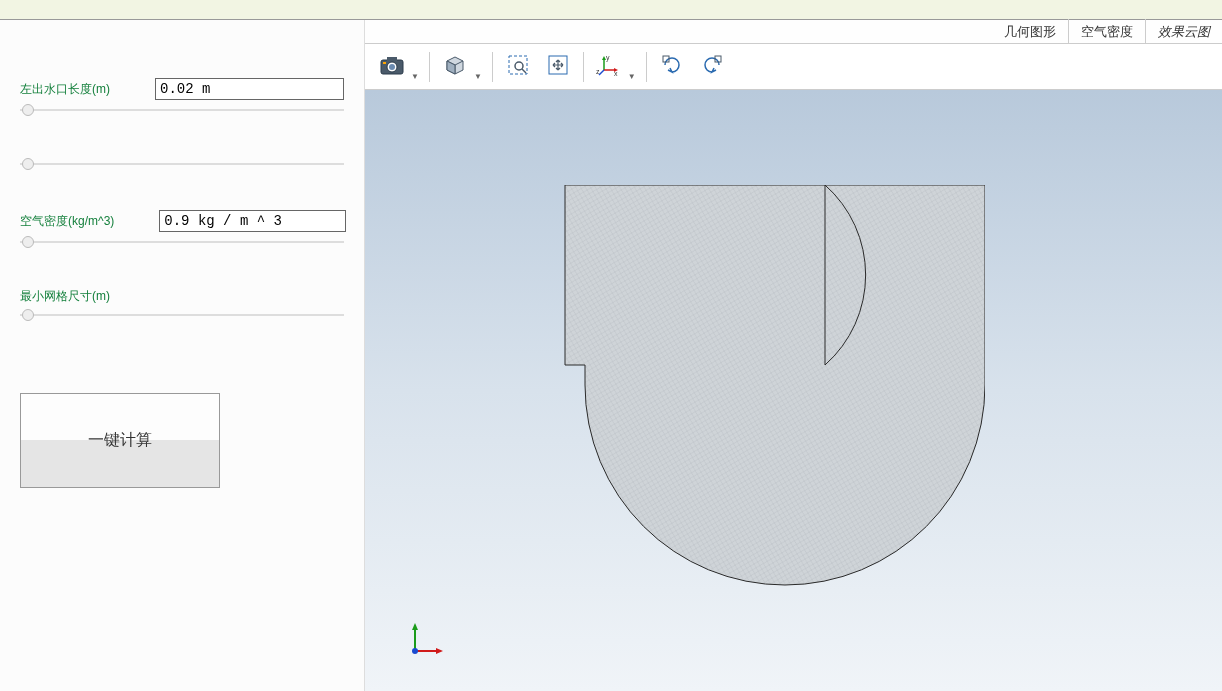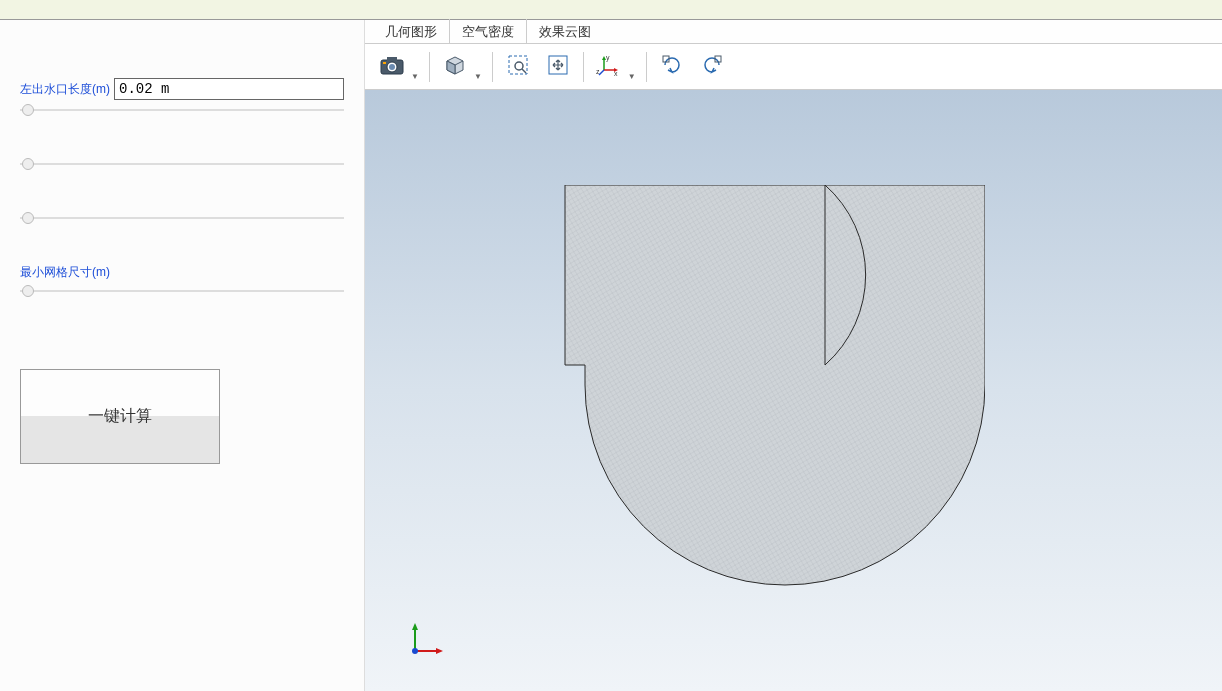--- a/index.html
+++ b/index.html
@@ -30,32 +30,33 @@
       margin-top: 38px;
       margin-bottom: 12px;
     }
     .param-row {
       display: flex;
       align-items: center;
       gap: 4px;
     }
     .param-label {
       font-size: 12px;
-      color: #1d4ed8;
+      color: #15803d;
       white-space: nowrap;
       text-align: right;
     }
     .param-input {
       flex: 1;
       height: 22px;
       border: 1px solid #666;
       font-family: "Courier New", monospace;
       font-size: 14px;
       padding: 2px 4px;
       background: #fff;
+      margin-left: 41px;
     }
     .slider-placeholder {
       width: 100%;
       height: 16px;
       margin-top: 2px;
       position: relative;
     }
     .slider-track {
       position: absolute;
       top: 7px;
@@ -91,29 +92,30 @@
       display: flex;
       flex-direction: column;
     }
     .tabs {
       display: flex;
       height: 24px;
       background: #fefefe;
       border-bottom: 1px solid #ccc;
       align-items: center;
       padding-left: 8px;
+      justify-content: flex-end;
     }
     .tab {
       padding: 4px 12px;
       font-size: 13px;
       color: #333;
       cursor: pointer;
       border-right: 1px solid #ccc;
     }
-    .tab:last-child { border-right: none; }
+    .tab:last-child { border-right: none; font-style: italic; }
     .toolbar {
       height: 46px;
       background: #fff;
       border-bottom: 1px solid #ccc;
       display: flex;
       align-items: center;
       padding: 4px 8px;
       gap: 2px;
     }
     .tb-btn {
@@ -177,20 +179,24 @@
     </div>
 
     <div class="param-group">
       <div class="slider-placeholder">
         <div class="slider-track"></div>
           <div class="slider-thumb"></div>
       </div>
     </div>
 
     <div class="param-group">
+      <div class="param-row">
+        <span class="param-label">空气密度(kg/m^3)</span>
+        <input class="param-input" value="0.9 kg / m ^ 3" style="">
+      </div>
       <div class="slider-placeholder">
         <div class="slider-track"></div>
           <div class="slider-thumb"></div>
       </div>
     </div>
 
     <div class="param-group">
       <div class="param-row">
         <span class="param-label">最小网格尺寸(m)</span>
       </div>

